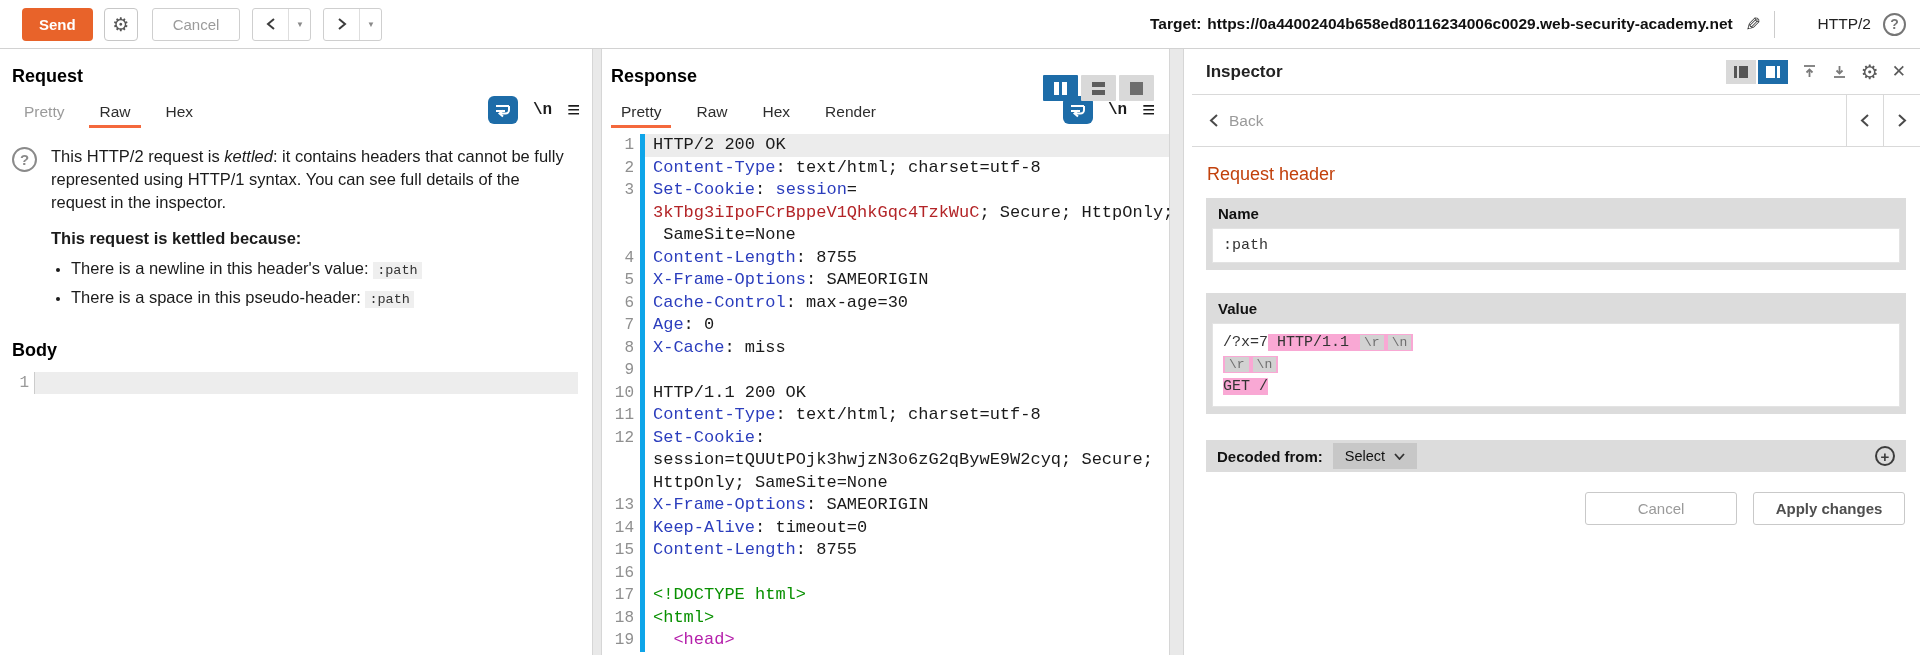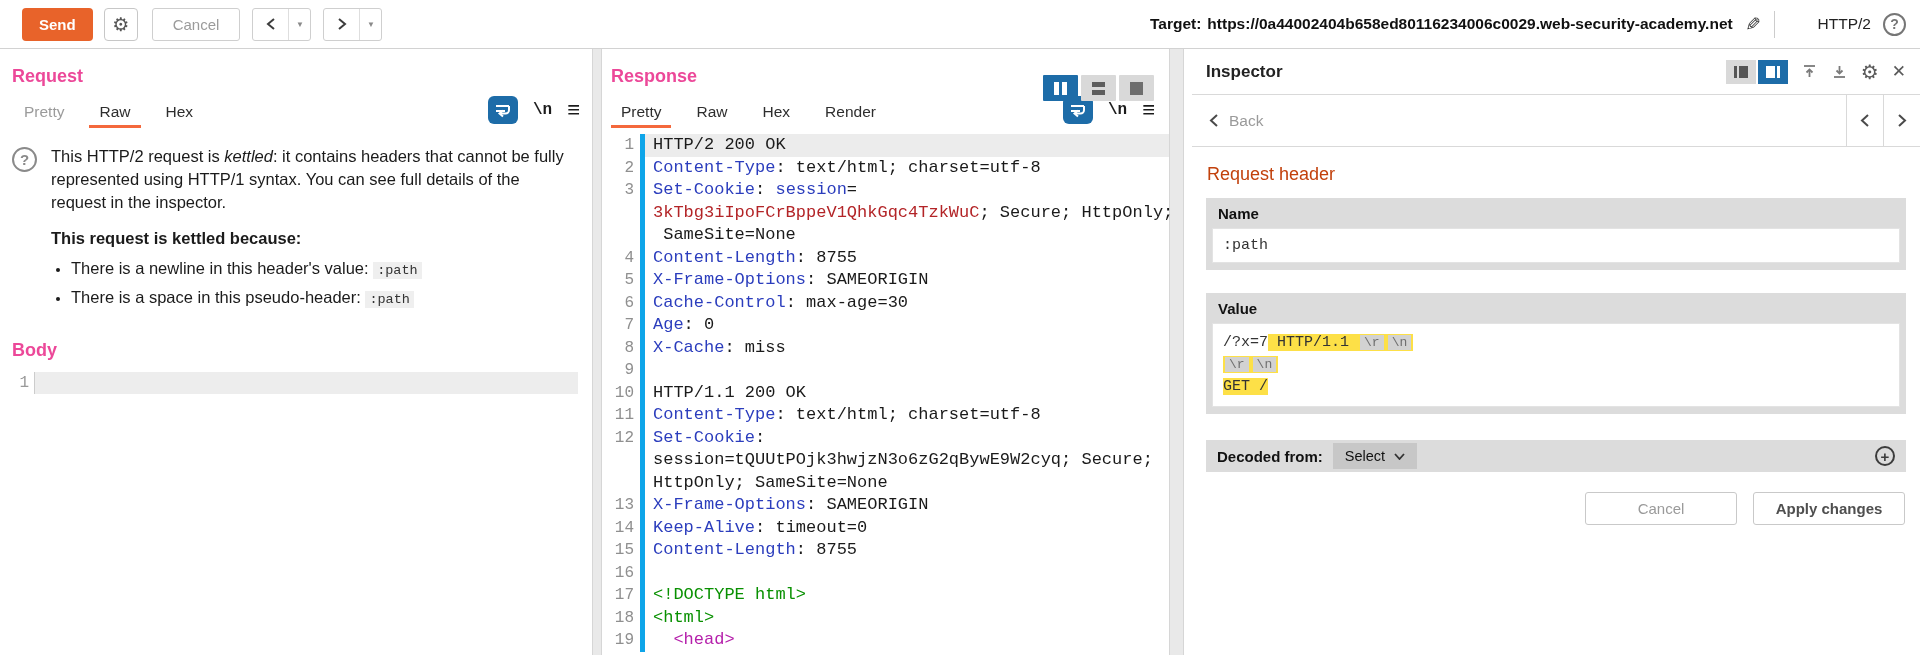--- a/index.html
+++ b/index.html
@@ -35,21 +35,21 @@
     border-radius:50%; color:#767676; font-weight:bold; font-size:14px;
     display:flex; align-items:center; justify-content:center; }
 
   
   .panel { position:absolute; top:49px; bottom:0; background:#fff;
     border-left:1px solid #d6d6d6; border-right:1px solid #d6d6d6; }
   #request-panel  { left:0;     width:593px; border-left:none; }
   #response-panel { left:601px; width:569px; }
   #inspector-panel{ left:1183px; width:737px; border-right:none;padding-left:8px; }
 
-  .panel-title { font-size:18px; font-weight:bold; color:#ec4899; }
+  .panel-title { font-size:18px; font-weight:bold; color:#000000; }
 
   
   .tabs-row { display:flex; align-items:flex-end; }
   .tab { font-size:15.5px; color:#2e2e2e; padding:3px 10px 7px; margin-right:15px; cursor:pointer; }
   .tab.dim { color:#9b9b9b; }
   .tab.on { padding-bottom:4px; border-bottom:3px solid #f4683c; }
   .tab-icons { margin-left:auto; display:flex; align-items:center; gap:15px; padding-bottom:4px; }
   .wrap-btn { width:30px; height:28px; background:#1d6ca8; border-radius:6px;
     display:flex; align-items:center; justify-content:center; }
   .nl-label { font-size:16px; font-weight:bold; color:#1b1b1b; }
@@ -123,21 +123,21 @@
   .nav-btn { width:36px; display:flex; align-items:center; justify-content:center; }
 
   .sec-caption { margin:17px 0 0 15px; font-size:18px; color:#c2410c; }
   .sec { margin:13px 14px 0; background:#dcdcdc; padding-bottom:7px; }
   .sec-label { padding:7px 12px 6px; font-weight:bold; font-size:15px; color:#111; }
   .sec-field { background:#fff; border:1px solid #e3e3e3; margin:0 6px;
     padding:8px 10px; font-family:"Liberation Mono", monospace; font-size:15px; color:#333; }
   .sec.value-sec { margin-top:23px; }
   #value-box { min-height:84px; }
   .v-row { line-height:22px; white-space:pre; }
-  .g-hl { background:#fde047; }
+  .g-hl { background:#f9a8d4; }
   .chip { background:#d2d2d2; color:#6f6f6f; padding:0 4px; margin:0 2px; font-size:13px; }
 
   .decoded-bar { margin:26px 14px 0; height:32px; background:#dcdcdc; display:flex;
     align-items:center; padding:0 11px; }
   .decoded-label { font-weight:bold; font-size:15px; color:#111; }
   .select-btn { margin-left:10px; background:#c7c7c7; height:26px; padding:0 12px;
     display:flex; align-items:center; gap:9px; font-size:14.5px; color:#111; }
   .plus-circle { margin-left:auto; width:20px; height:20px; border:2px solid #3c3c3c;
     border-radius:50%; display:flex; align-items:center; justify-content:center;
     font-size:15px; color:#3c3c3c; font-weight:bold; line-height:1; }

